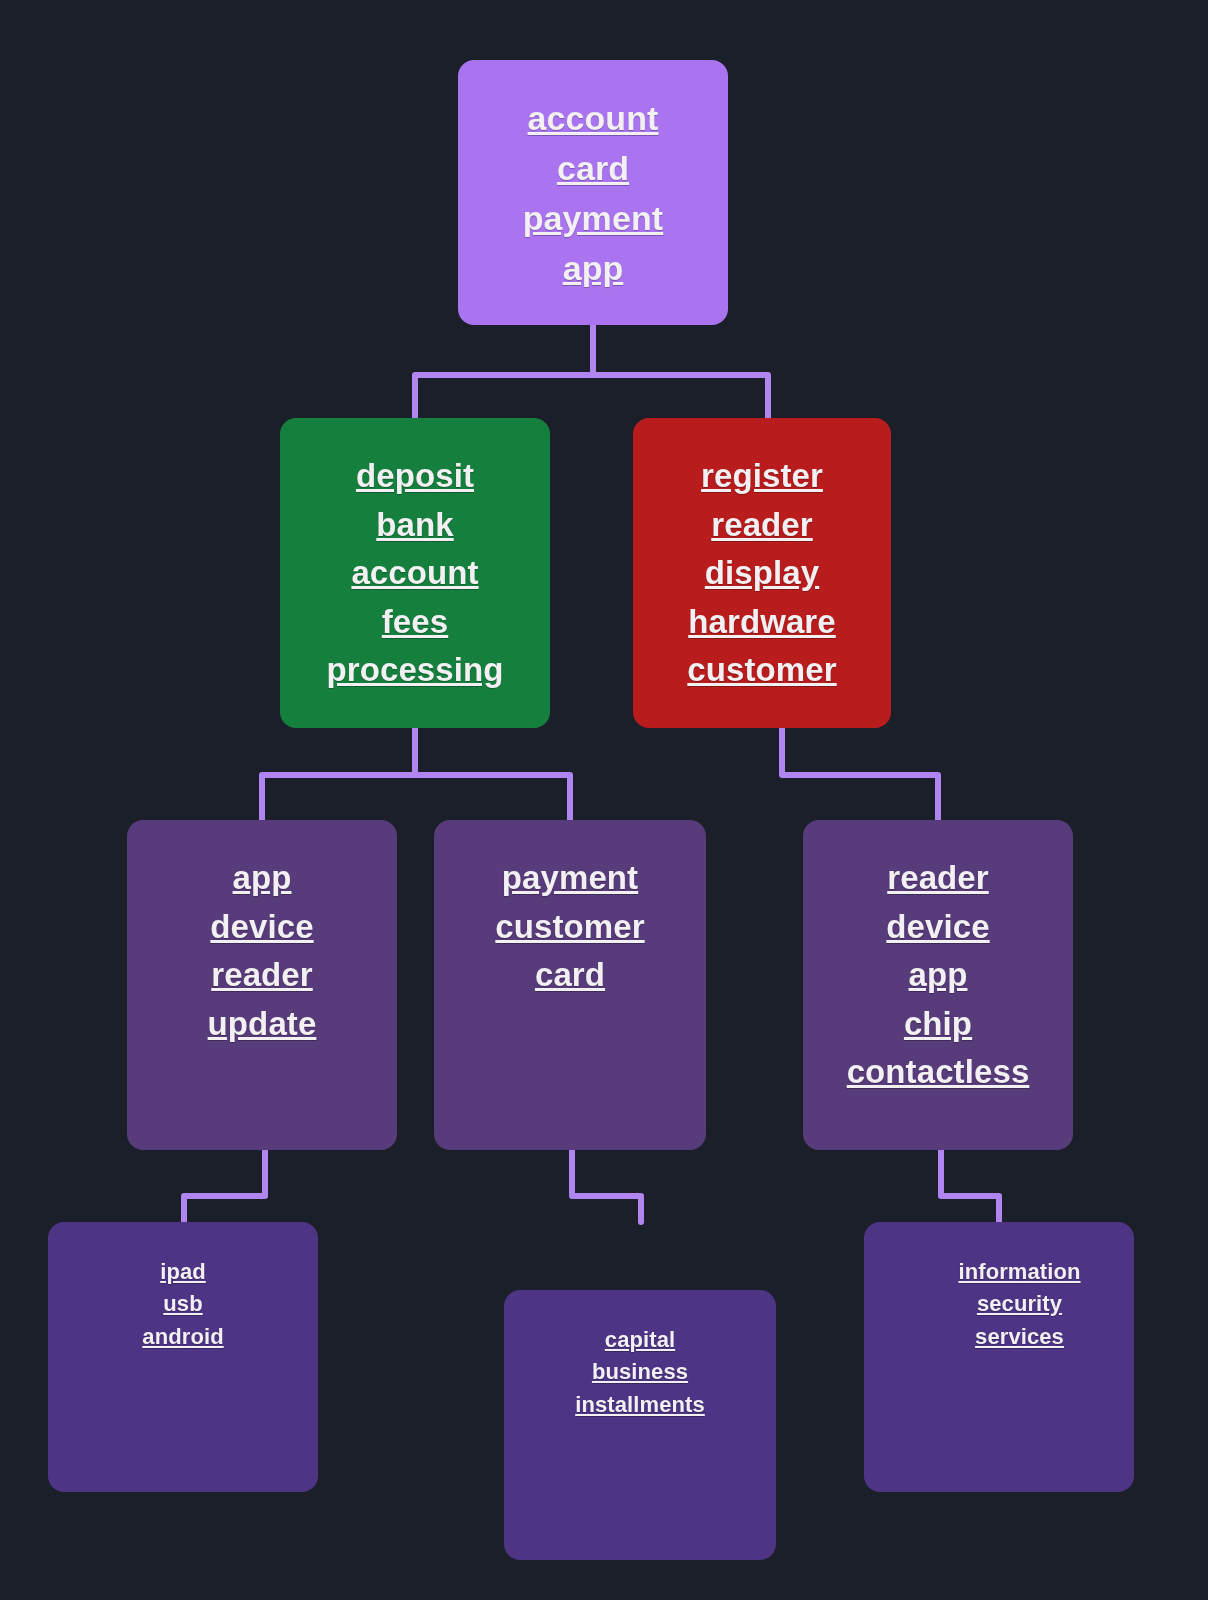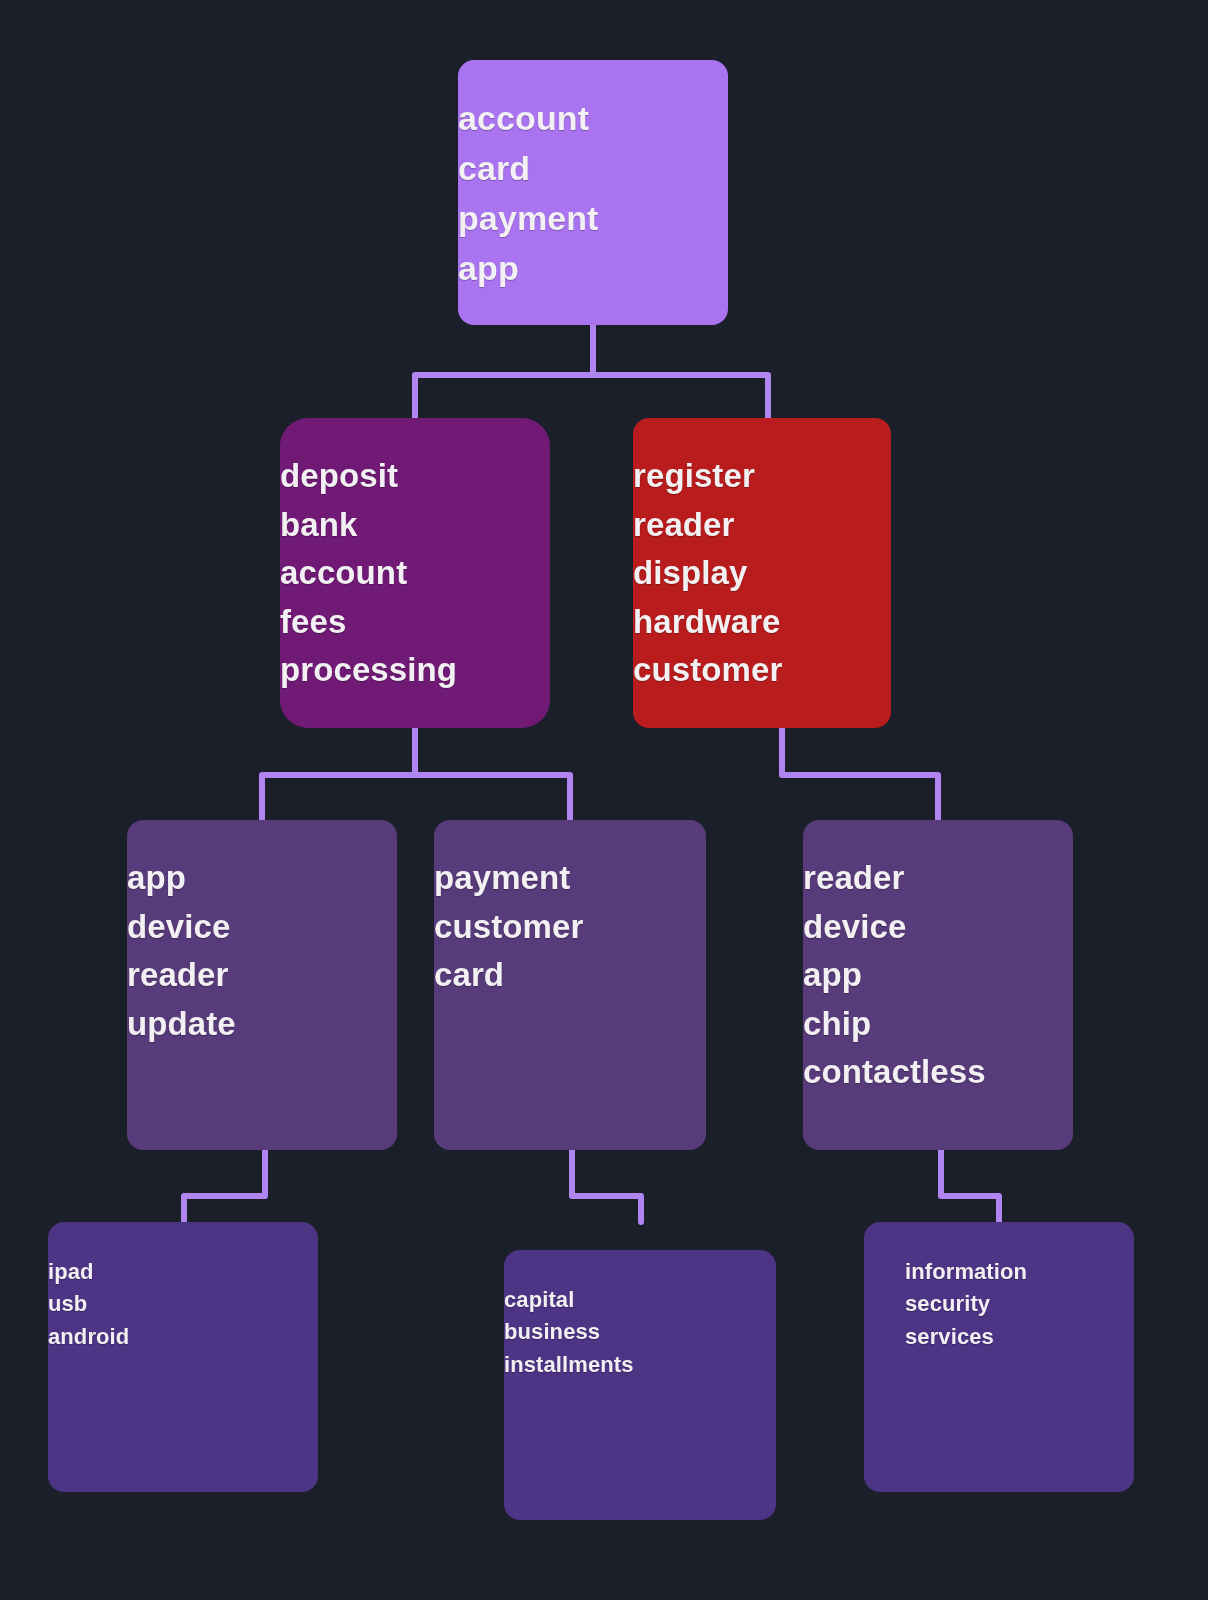--- a/index.html
+++ b/index.html
@@ -36,28 +36,29 @@
     display: flex;
     flex-direction: column;
     align-items: center;
     justify-content: flex-start;
     padding-top: 34px;
     overflow: hidden;
   }
   .node-label {
     display: block;
     width: 100%;
-    text-align: left;
+    text-align: center;
     color: #f2f0f2;
     font-size: 33px;
     line-height: 1.47;
     font-weight: 700;
     letter-spacing: 0.1px;
     white-space: nowrap;
     text-shadow: 0 1px 1px rgba(0,0,0,0.28);
+    text-decoration: underline;
   }
   .node.level-1 { background: #aa74f0; }
   .node.level-2 { background: #8459b8; }
   .node.level-3 { background: #583b7a; }
   .node.level-4 { background: #4d3485; }
   .node.level-1 .node-label { font-size: 34px; }
   .node.level-4 .node-label { font-size: 22px; }
 </style>
 </head>
 <body style="background: rgb(27, 31, 41);">
@@ -83,21 +84,21 @@
     </g>
   </svg>
 
   <div class="node level-1" style="left: 458px; top: 60px; width: 270px; height: 265px; background: rgb(170, 116, 240);">
     <span class="node-label">account</span>
     <span class="node-label">card</span>
     <span class="node-label">payment</span>
     <span class="node-label">app</span>
   </div>
 
-  <div class="node level-2" style="left: 280px; top: 418px; width: 270px; height: 310px; background: #701a75; border-radius: 28px;">
+  <div class="node level-2" style="left: 280px; top: 418px; width: 270px; height: 310px; background: #15803d;">
     <span class="node-label">deposit</span>
     <span class="node-label">bank</span>
     <span class="node-label">account</span>
     <span class="node-label">fees</span>
     <span class="node-label">processing</span>
   </div>
 
   <div class="node level-2" style="left: 633px; top: 418px; width: 258px; height: 310px; background: #b91c1c;">
     <span class="node-label">register</span>
     <span class="node-label">reader</span>
@@ -126,21 +127,21 @@
     <span class="node-label">chip</span>
     <span class="node-label">contactless</span>
   </div>
 
   <div class="node level-4" style="left: 48px; top: 1222px; width: 270px; height: 270px; background: rgb(77, 52, 133);">
     <span class="node-label">ipad</span>
     <span class="node-label">usb</span>
     <span class="node-label">android</span>
   </div>
 
-  <div class="node level-4" style="left: 504px; top: 1250px; width: 272px; height: 270px; background: rgb(77, 52, 133);">
+  <div class="node level-4" style="left: 504px; top: 1290px; width: 272px; height: 270px; background: rgb(77, 52, 133);">
     <span class="node-label">capital</span>
     <span class="node-label">business</span>
     <span class="node-label">installments</span>
   </div>
 
   <div class="node level-4" style="left: 864px; top: 1222px; width: 270px; height: 270px; background: rgb(77, 52, 133); padding-left: 41px;">
     <span class="node-label">information</span>
     <span class="node-label">security</span>
     <span class="node-label">services</span>
   </div>

